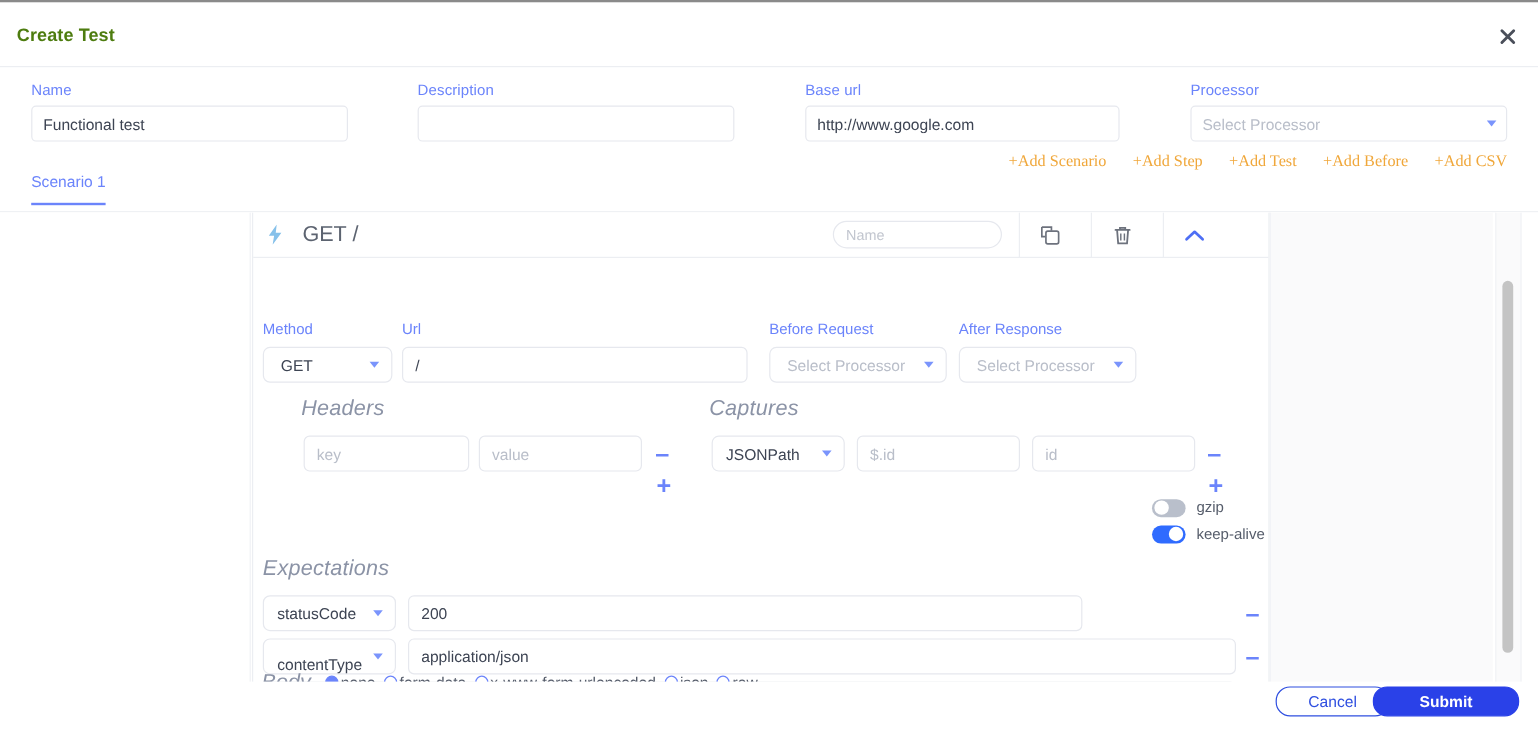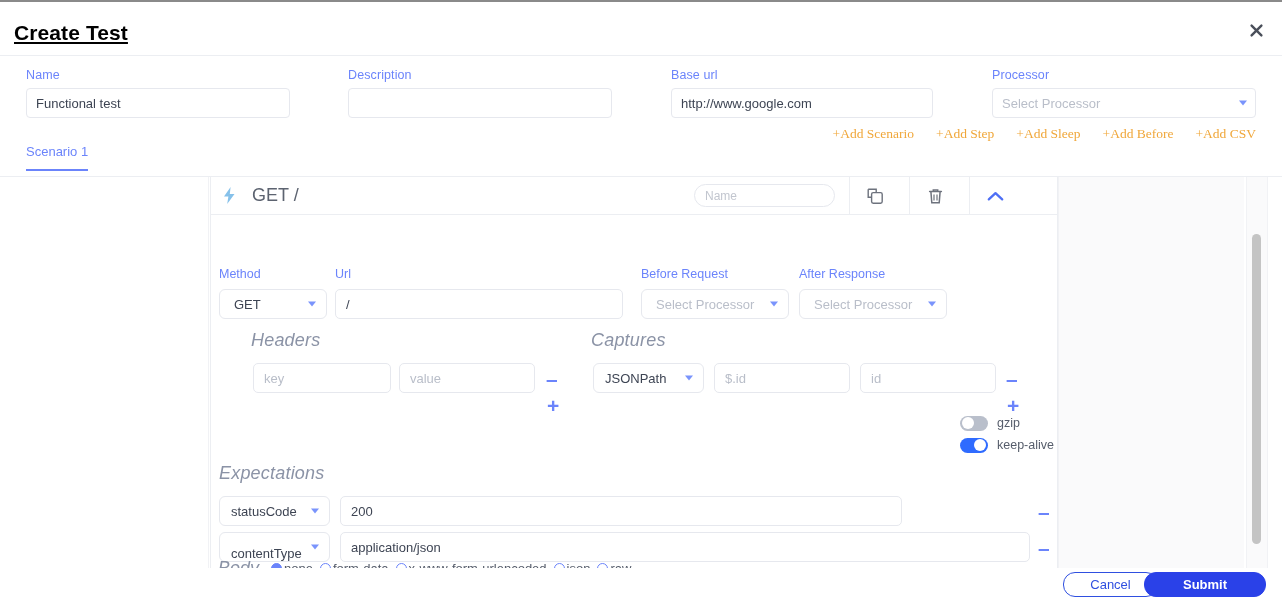--- a/index.html
+++ b/index.html
@@ -22,22 +22,22 @@
 
   
   .dlg-header {
     position: absolute; top: 0; left: 0;
     width: 1282px; height: 54px;
     border-bottom: 1px solid #eceef2;
     background: #fff;
   }
   .dlg-title {
     position: absolute; left: 14px; top: 19px;
-    font-size: 21px; font-weight: bold;
-    color: #000000; letter-spacing: .1px; text-decoration: underline;
+    font-size: 15px; font-weight: bold;
+    color: #4d7c0f; letter-spacing: .1px;
   }
   .close-btn {
     position: absolute; right: 14px; top: 16px;
     width: 24px; height: 24px;
     display: flex; align-items: center; justify-content: center;
     cursor: pointer;
   }
   .close-btn svg { display:block; }
 
   
@@ -300,21 +300,21 @@
         <div class="sel-box placeholder">
           <span>Select Processor</span>
         </div>
         <span class="caret"></span>
       </div>
     </div>
 
     <div class="add-links">
       <span>+Add Scenario</span>
       <span>+Add Step</span>
-      <span>+Add Sleep</span>
+      <span>+Add Test</span>
       <span>+Add Before</span>
       <span>+Add CSV</span>
     </div>
   </div>
 
   <div class="tabs">
     <div class="tab">Scenario 1</div>
   </div>
 
   <div class="body-area">

